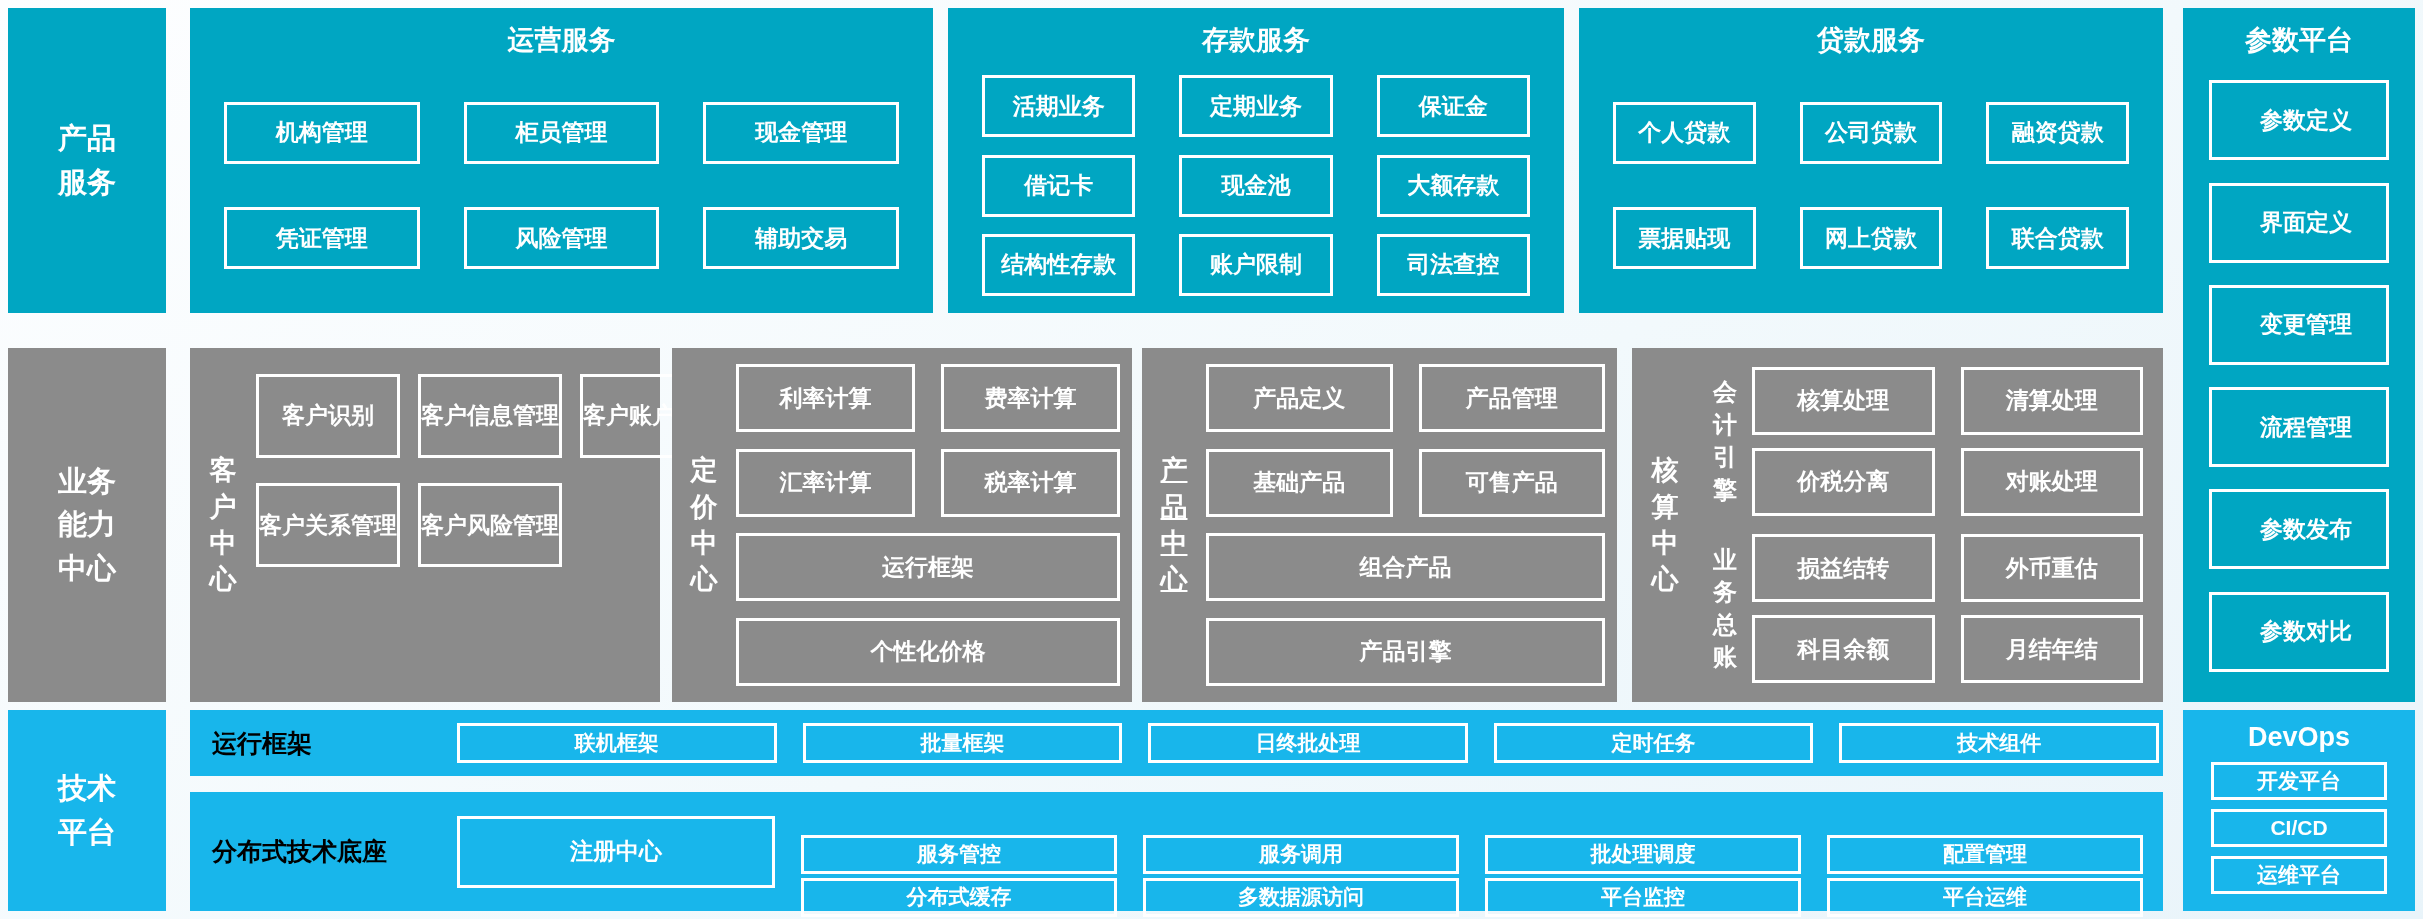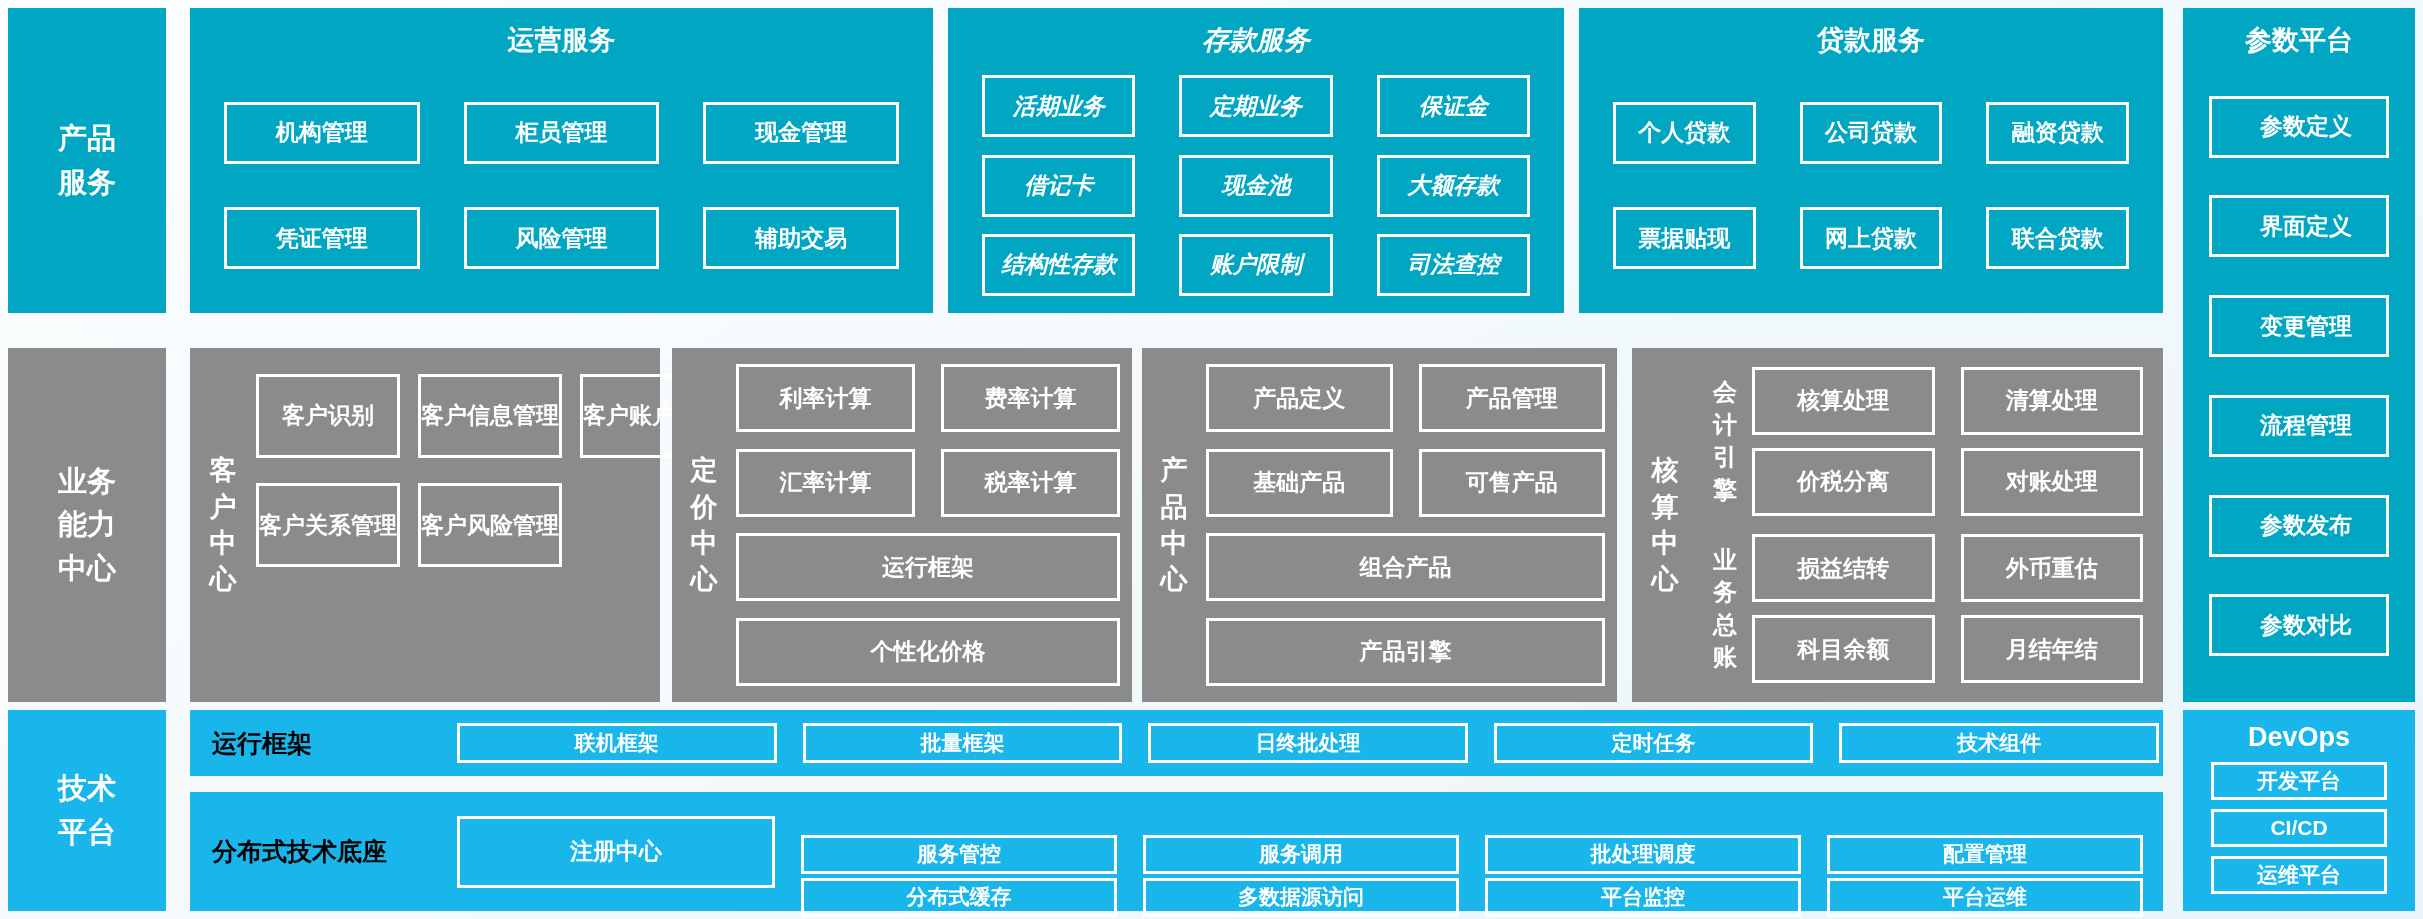--- a/index.html
+++ b/index.html
@@ -38,21 +38,21 @@
   .vlabel.small { font-size:24px; }
   
   #band1-label { grid-column:1; grid-row:1; }
   #band1-content { grid-column:3; grid-row:1; display:flex; }
   .b1sec .rows { flex:1; display:flex; flex-direction:column; justify-content:space-evenly; padding:0 34px; }
   .brow { display:flex; gap:44px; }
   .brow .wbox { flex:1; height:62px; }
   
   #param-col { grid-column:5; grid-row:1 / span 3; }
   .param-items { flex:1; display:flex; flex-direction:column; justify-content:space-evenly; padding:0 26px 8px; }
-  .param-items .wbox { height:62px;padding-left:14px; }
+  .param-items .wbox { height:80px;padding-left:14px; }
   
   #band2-label { grid-column:1; grid-row:3; }
   #band2-content { grid-column:3; grid-row:3; display:flex; }
   .cgrid {
     flex:1; display:grid; grid-template-columns:1fr 1fr 1fr 1fr;
     grid-template-rows:repeat(3,84px); align-content:space-evenly;
     column-gap:18px; padding-right:10px;
   }
   .pstack { flex:1; display:flex; flex-direction:column; justify-content:space-evenly; padding-right:12px; }
   .prow { display:flex; gap:26px; }
@@ -100,21 +100,21 @@
           <div class="wbox">现金管理</div>
         </div>
         <div class="brow">
           <div class="wbox">凭证管理</div>
           <div class="wbox">风险管理</div>
           <div class="wbox">辅助交易</div>
         </div>
       </div>
     </div>
 
-    <div class="sec teal b1sec" style="width:659px; margin-right:15px;font-style:italic;">
+    <div class="sec teal b1sec" style="width:659px; margin-right:15px;">
       <div class="sec-title">存款服务</div>
       <div class="rows">
         <div class="brow">
           <div class="wbox">活期业务</div>
           <div class="wbox">定期业务</div>
           <div class="wbox">保证金</div>
         </div>
         <div class="brow">
           <div class="wbox">借记卡</div>
           <div class="wbox">现金池</div>
@@ -190,21 +190,21 @@
         <div class="prow">
           <div class="wbox">汇率计算</div>
           <div class="wbox">税率计算</div>
         </div>
         <div class="wbox wide">运行框架</div>
         <div class="wbox wide">个性化价格</div>
       </div>
     </div>
 
     <div class="sec gray hrow" style="width:475px; margin-right:15px;">
-      <div class="vcol" style="width:64px;">
+      <div class="vcol" style="width:64px;text-decoration:underline;">
         <div class="vlabel">产品中心</div>
       </div>
       <div class="pstack">
         <div class="prow">
           <div class="wbox">产品定义</div>
           <div class="wbox">产品管理</div>
         </div>
         <div class="prow">
           <div class="wbox">基础产品</div>
           <div class="wbox">可售产品</div>

